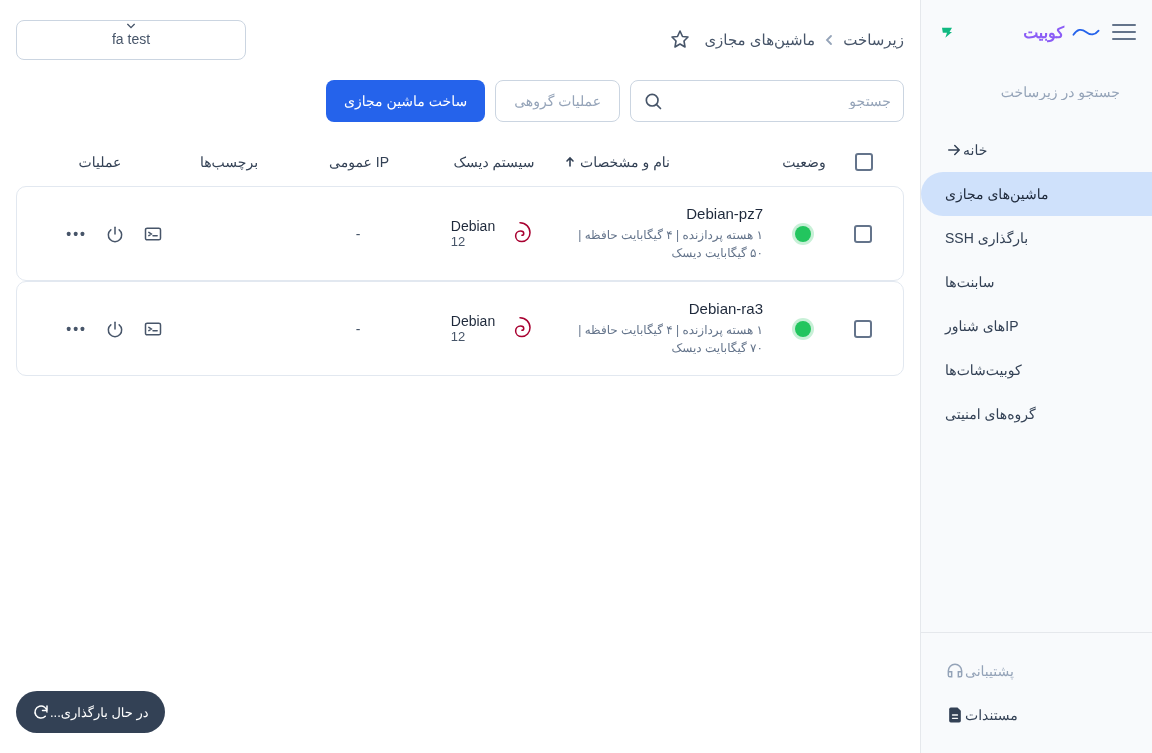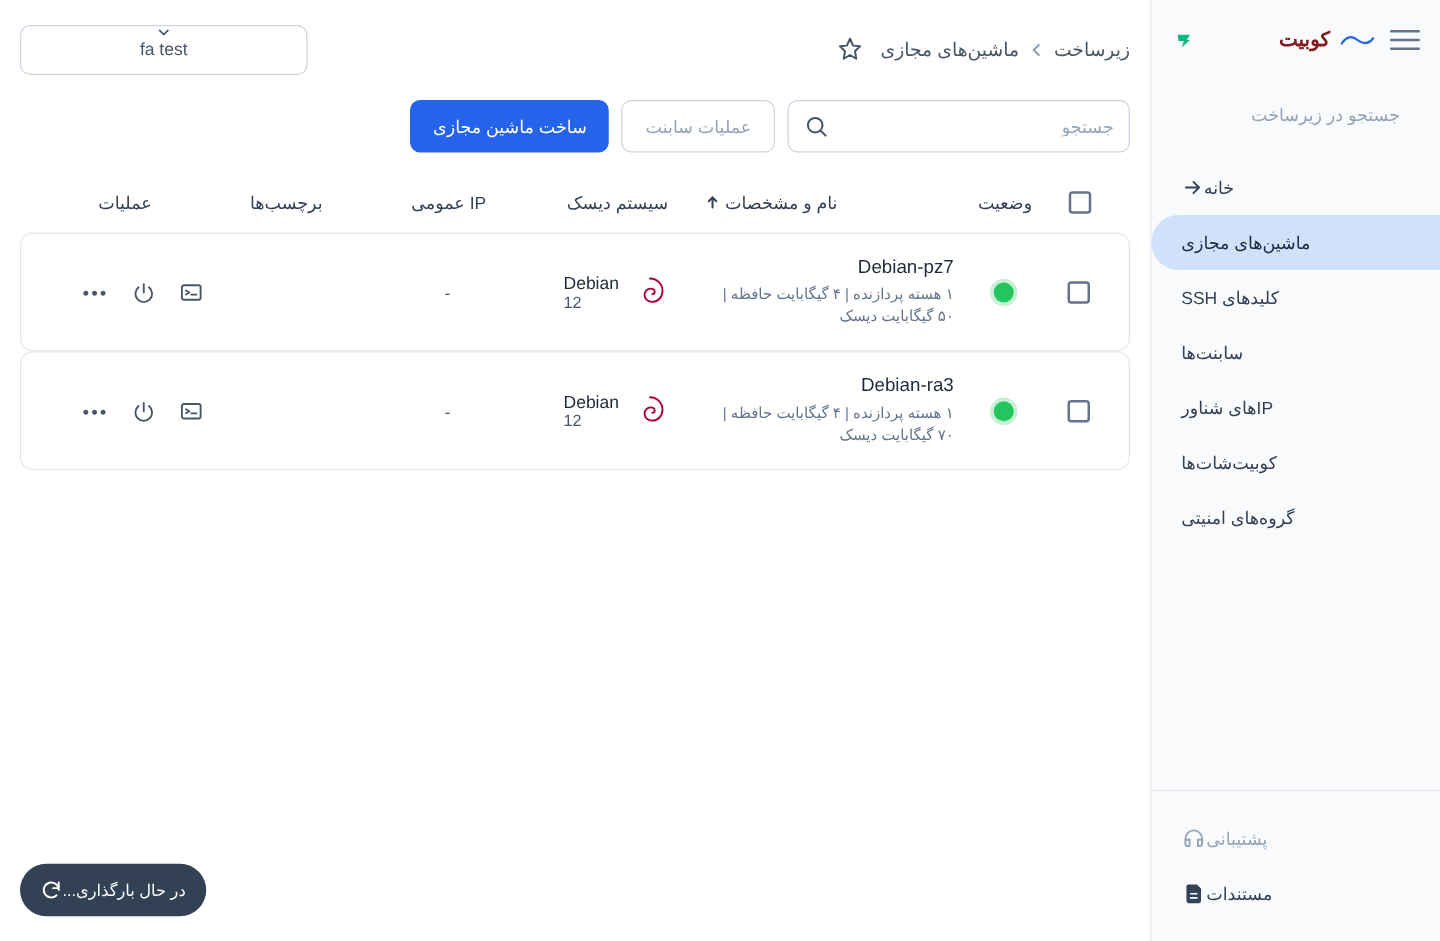--- a/index.html
+++ b/index.html
@@ -48,21 +48,21 @@
   background: currentColor;
   border-radius: 1px;
 }
 .logo-area {
   display: flex;
   align-items: center;
   gap: 8px;
   flex: 1;
 }
 .logo-text {
-  color: #7f1d1d;
+  color: #8b5cf6;
   font-weight: 600;
   font-size: 16px;
   text-align: right;
 }
 .logo-wave {
   width: 28px;
   height: 14px;
 }
 .mini-logo {
   width: 20px;
@@ -345,21 +345,21 @@
     <div class="nav-item home">
       <span>خانه</span>
       <svg class="arrow-back" viewBox="0 0 24 24">
           <path d="M5 12h14M13 6l6 6-6 6" stroke="currentColor" stroke-width="2" fill="none" stroke-linecap="round" stroke-linejoin="round"></path>
         </svg>
     </div>
     <div class="nav-item active">
       <span>ماشین‌های مجازی</span>
     </div>
     <div class="nav-item">
-      <span>کلیدهای SSH</span>
+      <span>بارگذاری SSH</span>
     </div>
     <div class="nav-item">
       <span>سابنت‌ها</span>
     </div>
     <div class="nav-item">
       <span>IPهای شناور</span>
     </div>
     <div class="nav-item">
       <span>کوبیت‌شات‌ها</span>
     </div>
@@ -407,21 +407,21 @@
   </div>
 
   <div class="toolbar">
     <div class="search-box">
       <input type="text" placeholder="جستجو" style="">
       <svg class="sicon" viewBox="0 0 24 24">
           <circle cx="11" cy="11" r="7" stroke="currentColor" stroke-width="2" fill="none"></circle>
           <line x1="21" y1="21" x2="16" y2="16" stroke="currentColor" stroke-width="2" stroke-linecap="round"></line>
         </svg>
     </div>
-    <button class="btn btn-secondary">عملیات سابنت</button>
+    <button class="btn btn-secondary">عملیات گروهی</button>
     <button class="btn btn-primary">ساخت ماشین مجازی</button>
   </div>
 
   <div class="table-wrap">
     <div class="thead">
       <div class="col-check">
           <div class="chk"></div>
         </div>
       <div class="col-status">وضعیت</div>
       <div class="col-name">

